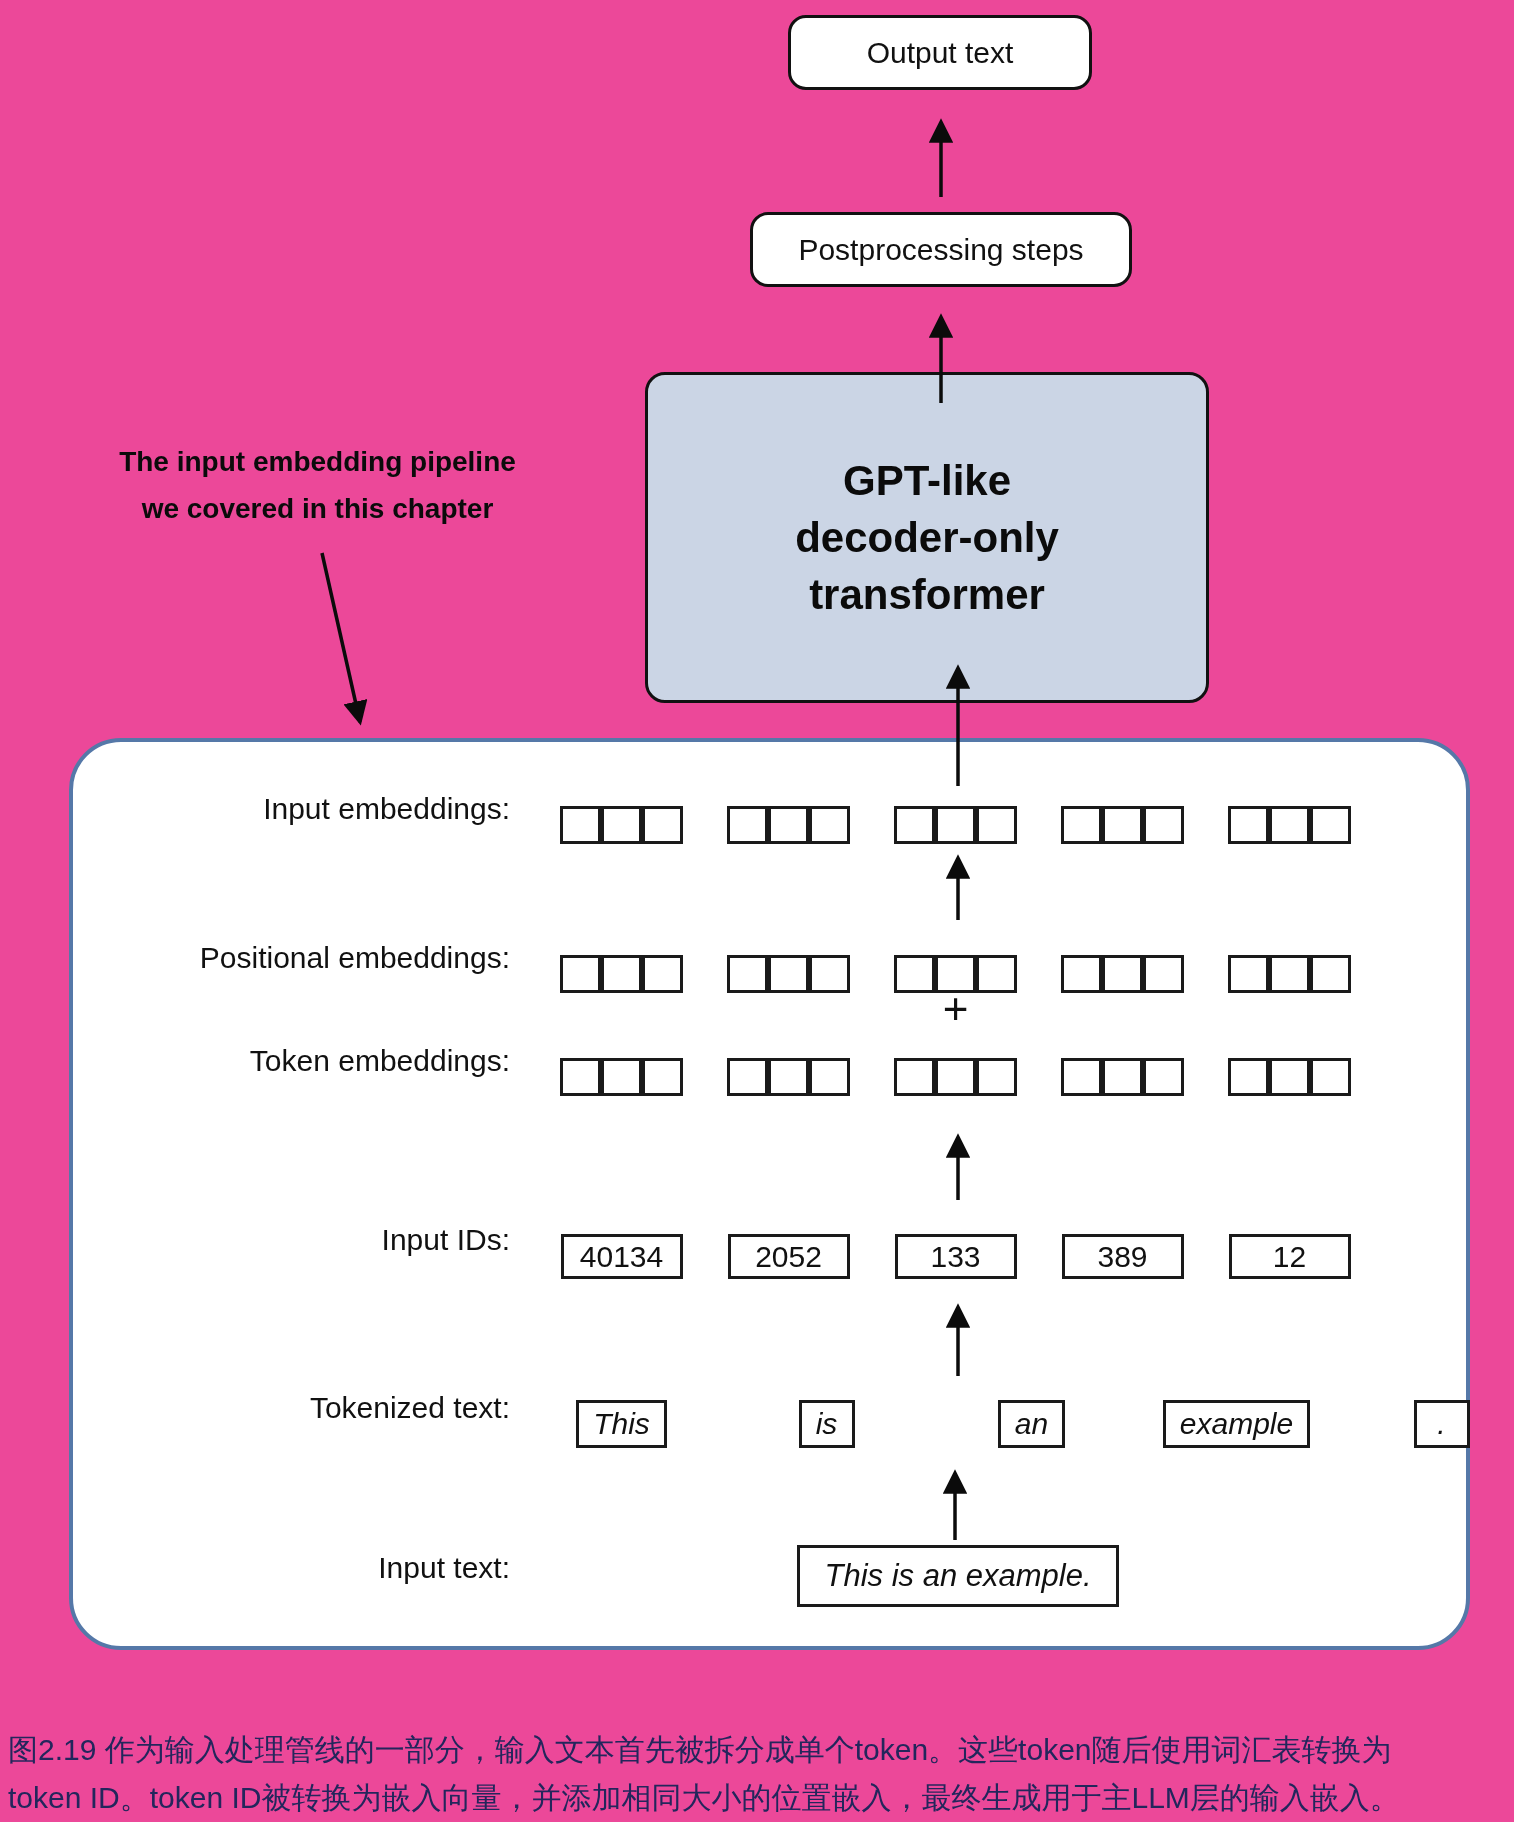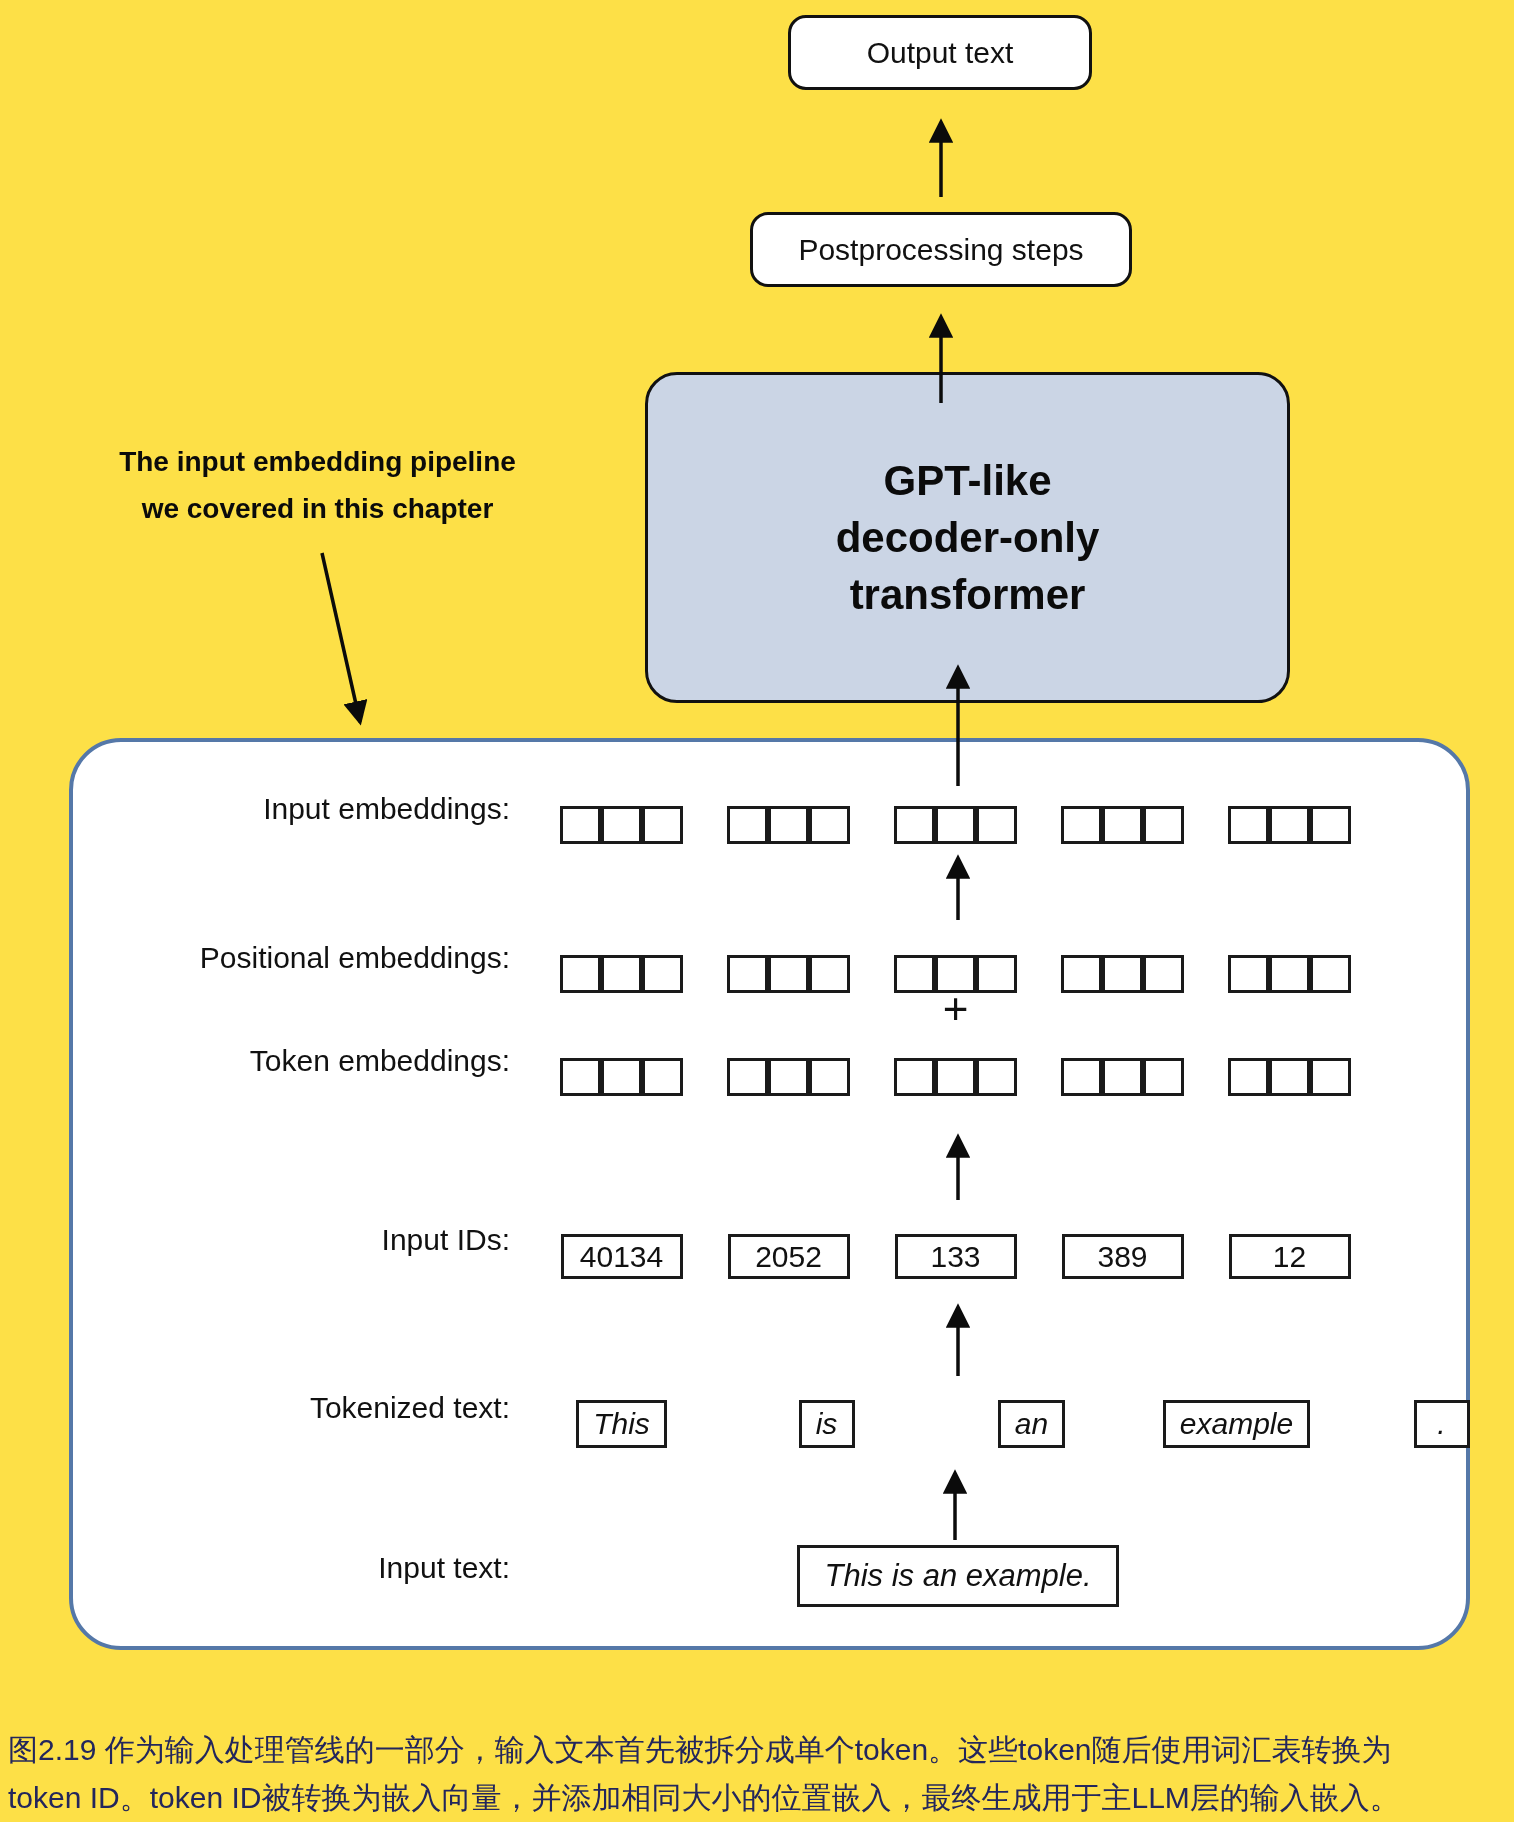--- a/index.html
+++ b/index.html
@@ -3,27 +3,27 @@
 <meta charset="utf-8">
 <style>
   :root{
     --transformer-fill:#cbd5e5;
     --container-border:#5578a8;
     --caption-text:#23265c;
     --ink:#111111;
   }
   *{box-sizing:border-box;margin:0;padding:0;}
   body{background:#ffffff;font-family:"Liberation Sans","DejaVu Sans",sans-serif;}
-  .canvas{position:relative;width:1514px;height:1822px;background:#fde047;overflow:hidden;}
+  .canvas{position:relative;width:1514px;height:1822px;background:#ec4899;overflow:hidden;}
 
   .rbox{position:absolute;border:3.5px solid var(--ink);border-radius:18px;background:#fff;
         display:flex;align-items:center;justify-content:center;font-size:30px;color:var(--ink);}
   .box-output{left:788px;top:15px;width:304px;height:75px;}
   .box-post{left:750px;top:212px;width:382px;height:75px;}
-  .box-gpt{left:645px;top:372px;width:645px;height:331px;border-radius:32px;
+  .box-gpt{left:645px;top:372px;width:564px;height:331px;border-radius:20px;
            background:var(--transformer-fill);}
   .gpt-text{font-size:42px;font-weight:bold;line-height:57px;text-align:center;color:#0b0b0b;}
 
   .annotation{position:absolute;left:85px;top:438px;width:465px;text-align:center;
               font-size:28px;font-weight:bold;line-height:47px;color:#0b0b0b;}
 
   .container{position:absolute;left:69px;top:738px;width:1401px;height:912px;
              border:4px solid var(--container-border);border-radius:52px;background:#fff;}
 
   .row-label{position:absolute;left:100px;width:410px;text-align:right;

